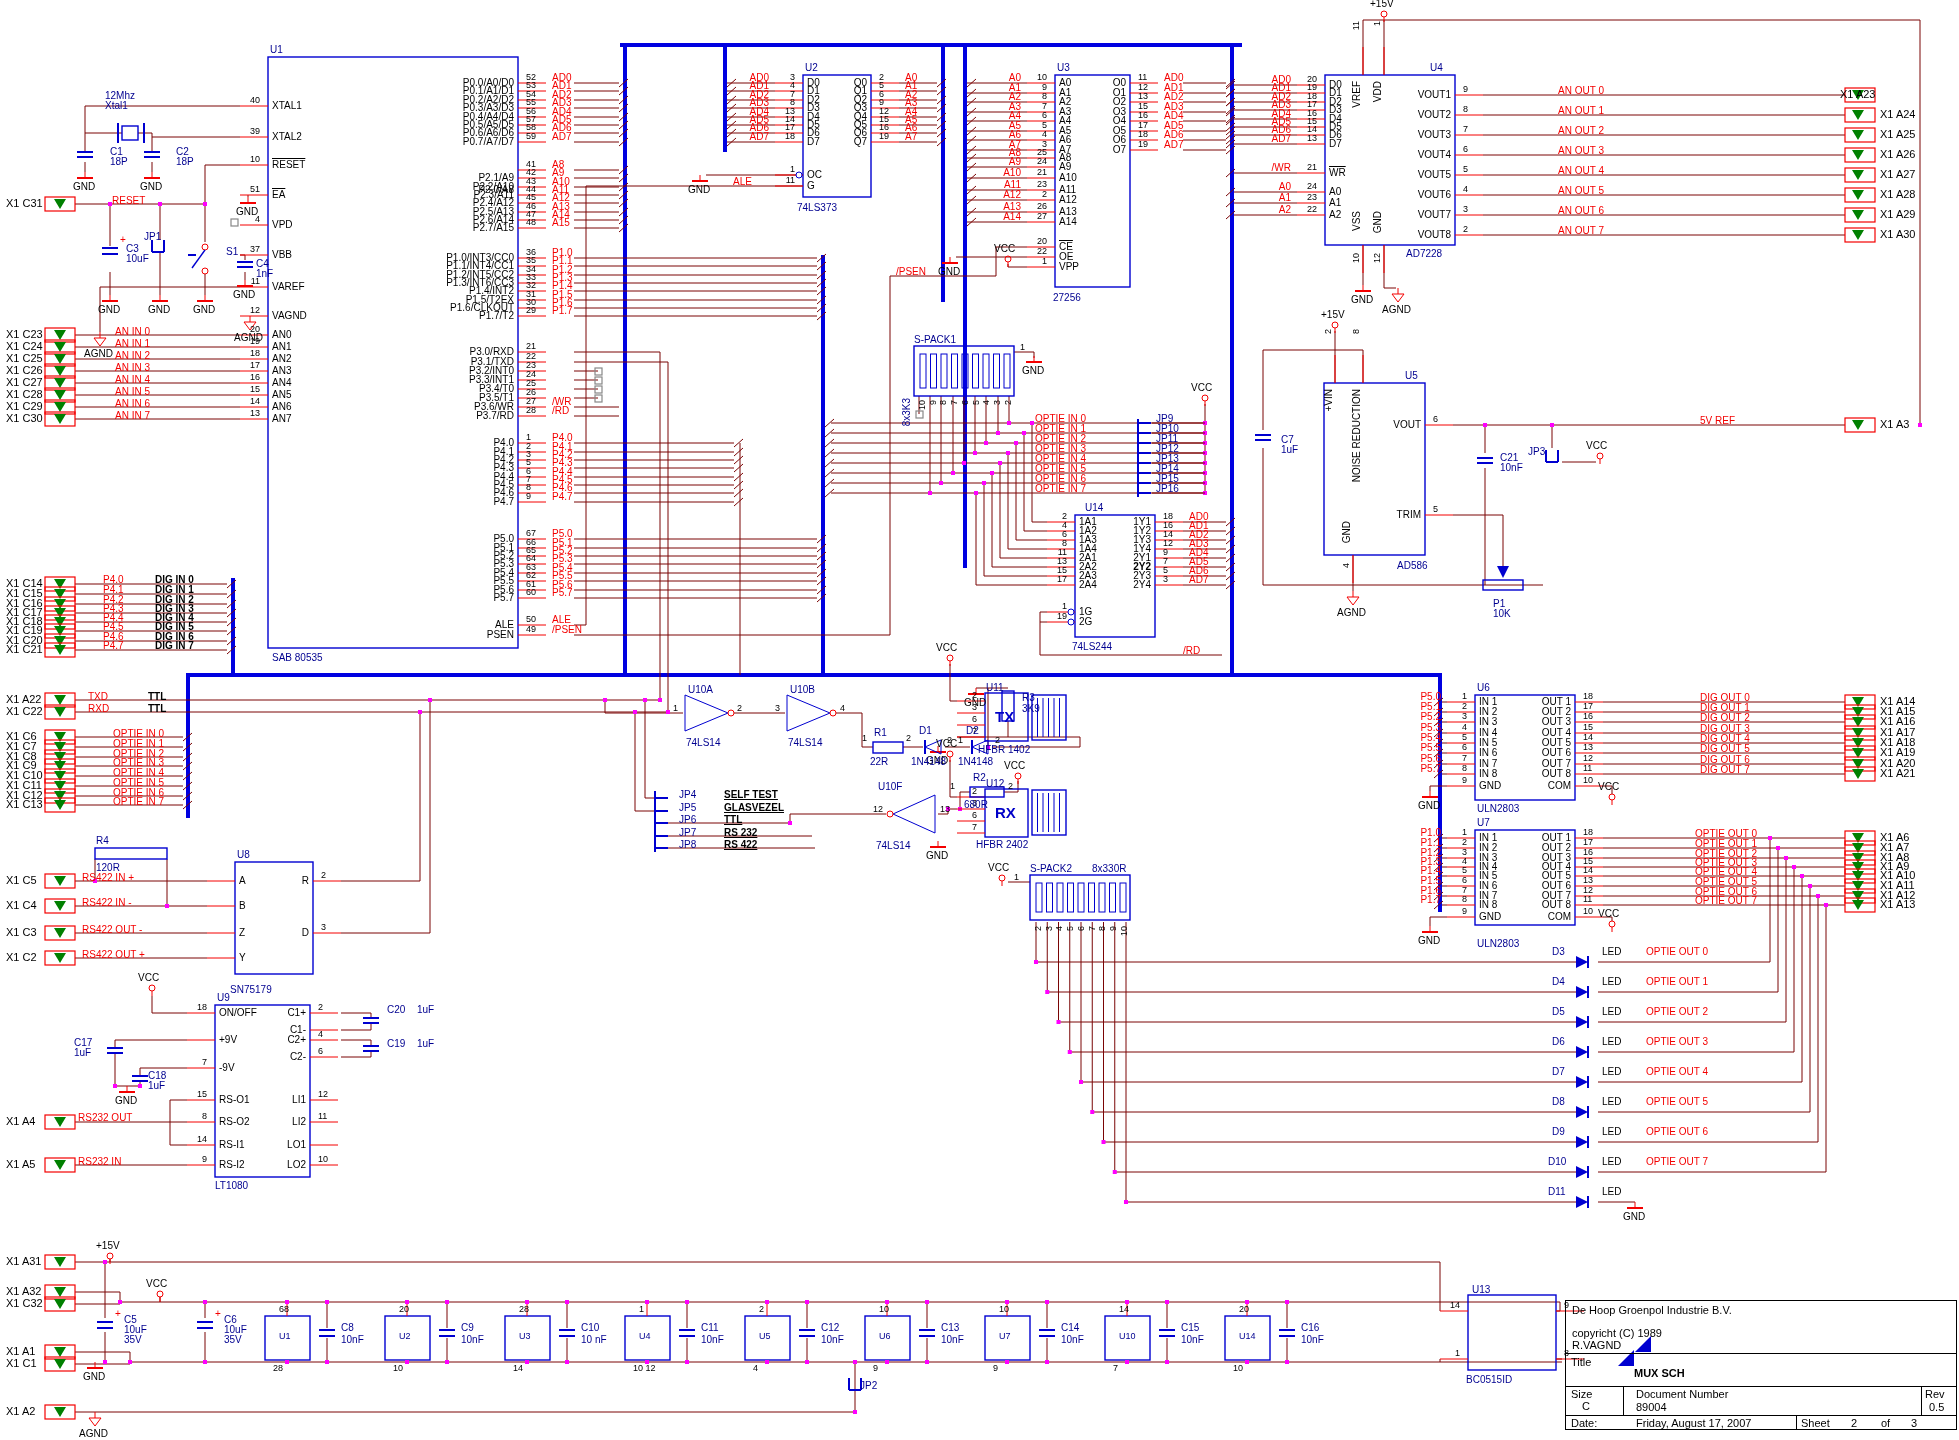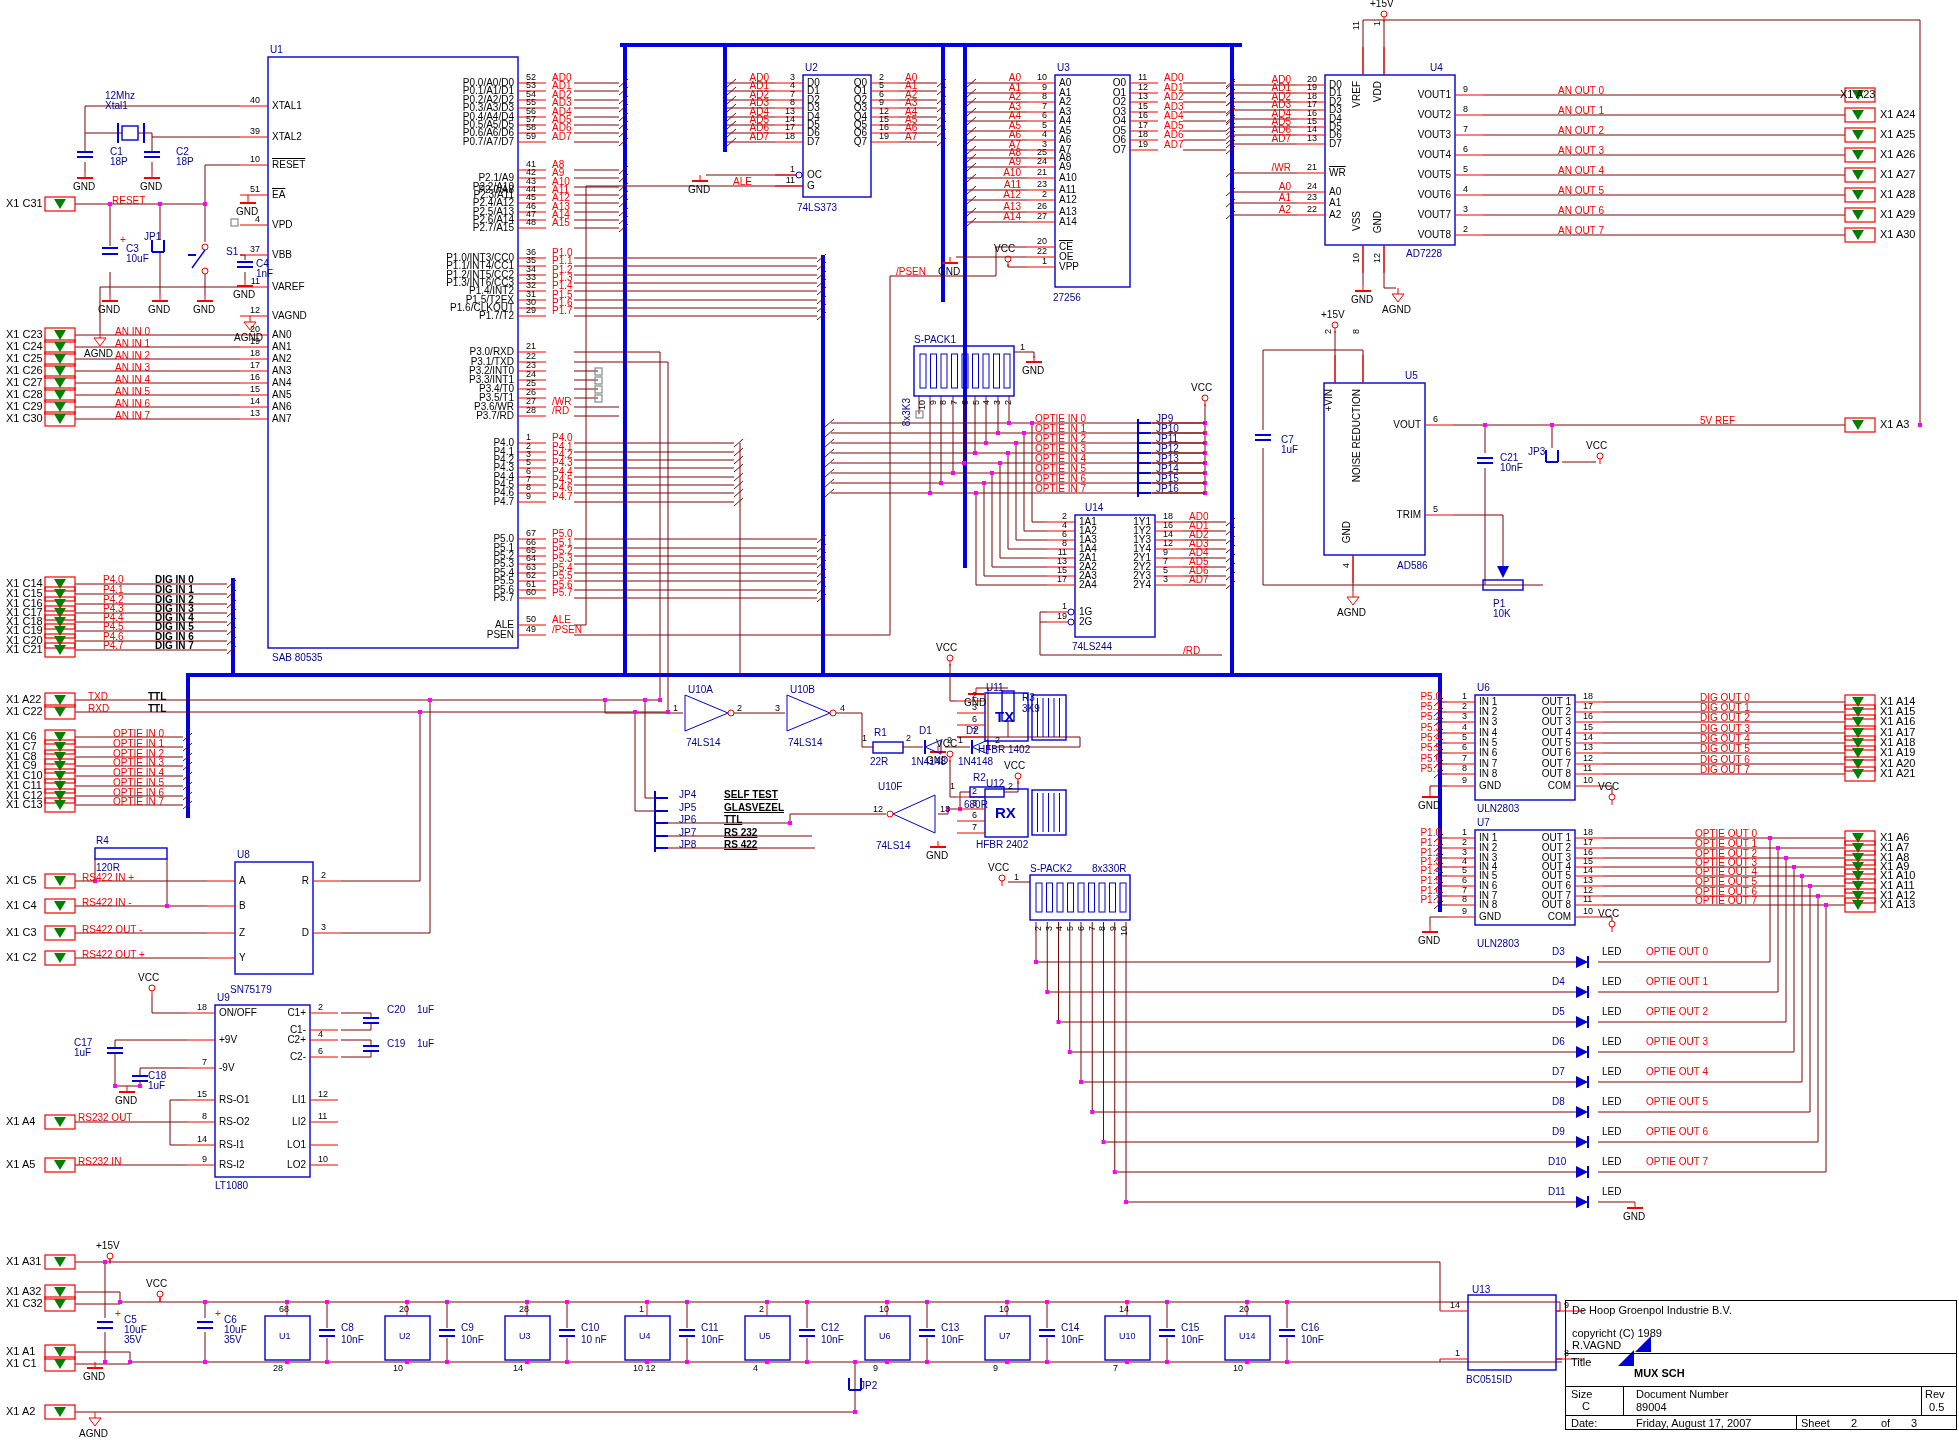--- a/index.html
+++ b/index.html
@@ -1768,21 +1768,21 @@
       <div class="t r" style="left: 1189px; top: 520px;">AD1</div>
       <div class="t pn ra" style="left: 1151px; top: 534px;">1Y3</div>
       <div class="t k num" style="left: 1163px; top: 529px;">14</div>
       <div class="t r" style="left: 1189px; top: 529px;">AD2</div>
       <div class="t pn ra" style="left: 1151px; top: 543px;">1Y4</div>
       <div class="t k num" style="left: 1163px; top: 538px;">12</div>
       <div class="t r" style="left: 1189px; top: 538px;">AD3</div>
       <div class="t pn ra" style="left: 1151px; top: 552px;">2Y1</div>
       <div class="t k num" style="left: 1163px; top: 547px;">9</div>
       <div class="t r" style="left: 1189px; top: 547px;">AD4</div>
-      <div class="t pn ra" style="left: 1151px; top: 561px;">2Y2</div>
+      <div class="t pn ra" style="left: 1151px; top: 561px; font-weight: bold;">2Y2</div>
       <div class="t k num" style="left: 1163px; top: 556px;">7</div>
       <div class="t r" style="left: 1189px; top: 556px;">AD5</div>
       <div class="t pn ra" style="left: 1151px; top: 570px;">2Y3</div>
       <div class="t k num" style="left: 1163px; top: 565px;">5</div>
       <div class="t r" style="left: 1189px; top: 565px;">AD6</div>
       <div class="t pn ra" style="left: 1151px; top: 579px;">2Y4</div>
       <div class="t k num" style="left: 1163px; top: 574px;">3</div>
       <div class="t r" style="left: 1189px; top: 574px;">AD7</div>
       <div class="t n" style="left: 1477px; top: 682px;">U6</div>
       <div class="t n" style="left: 1477px; top: 803px;">ULN2803</div>

